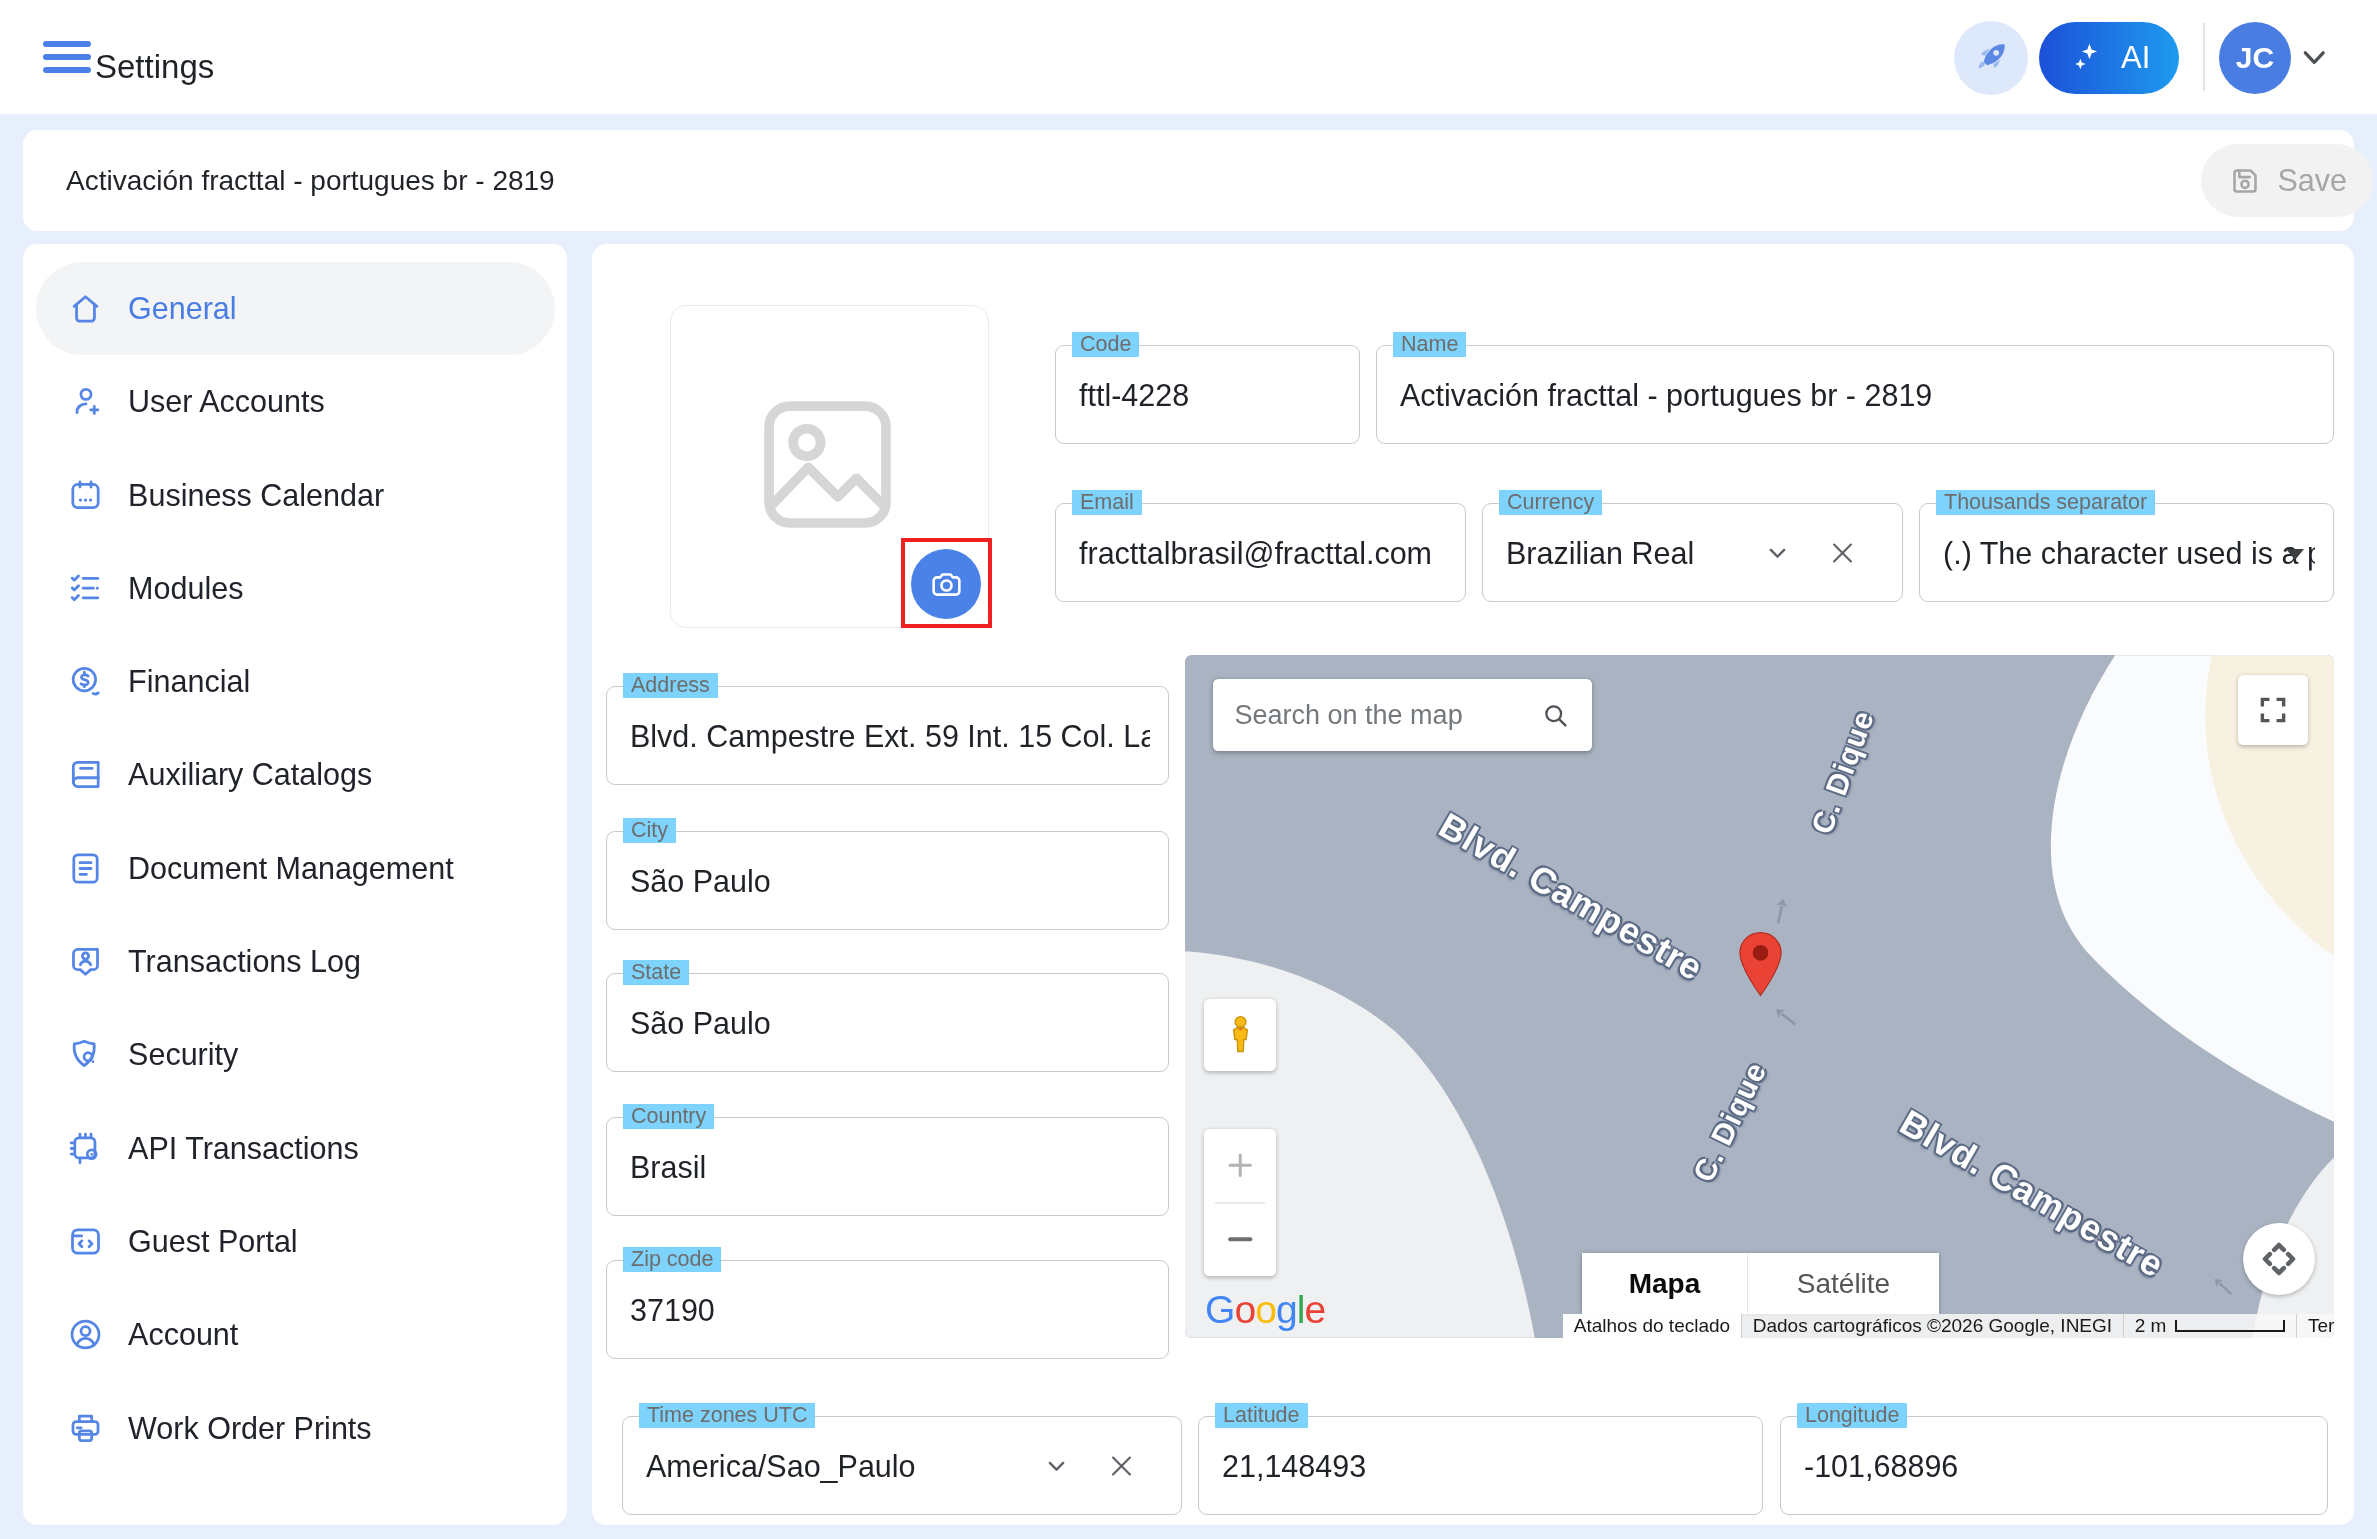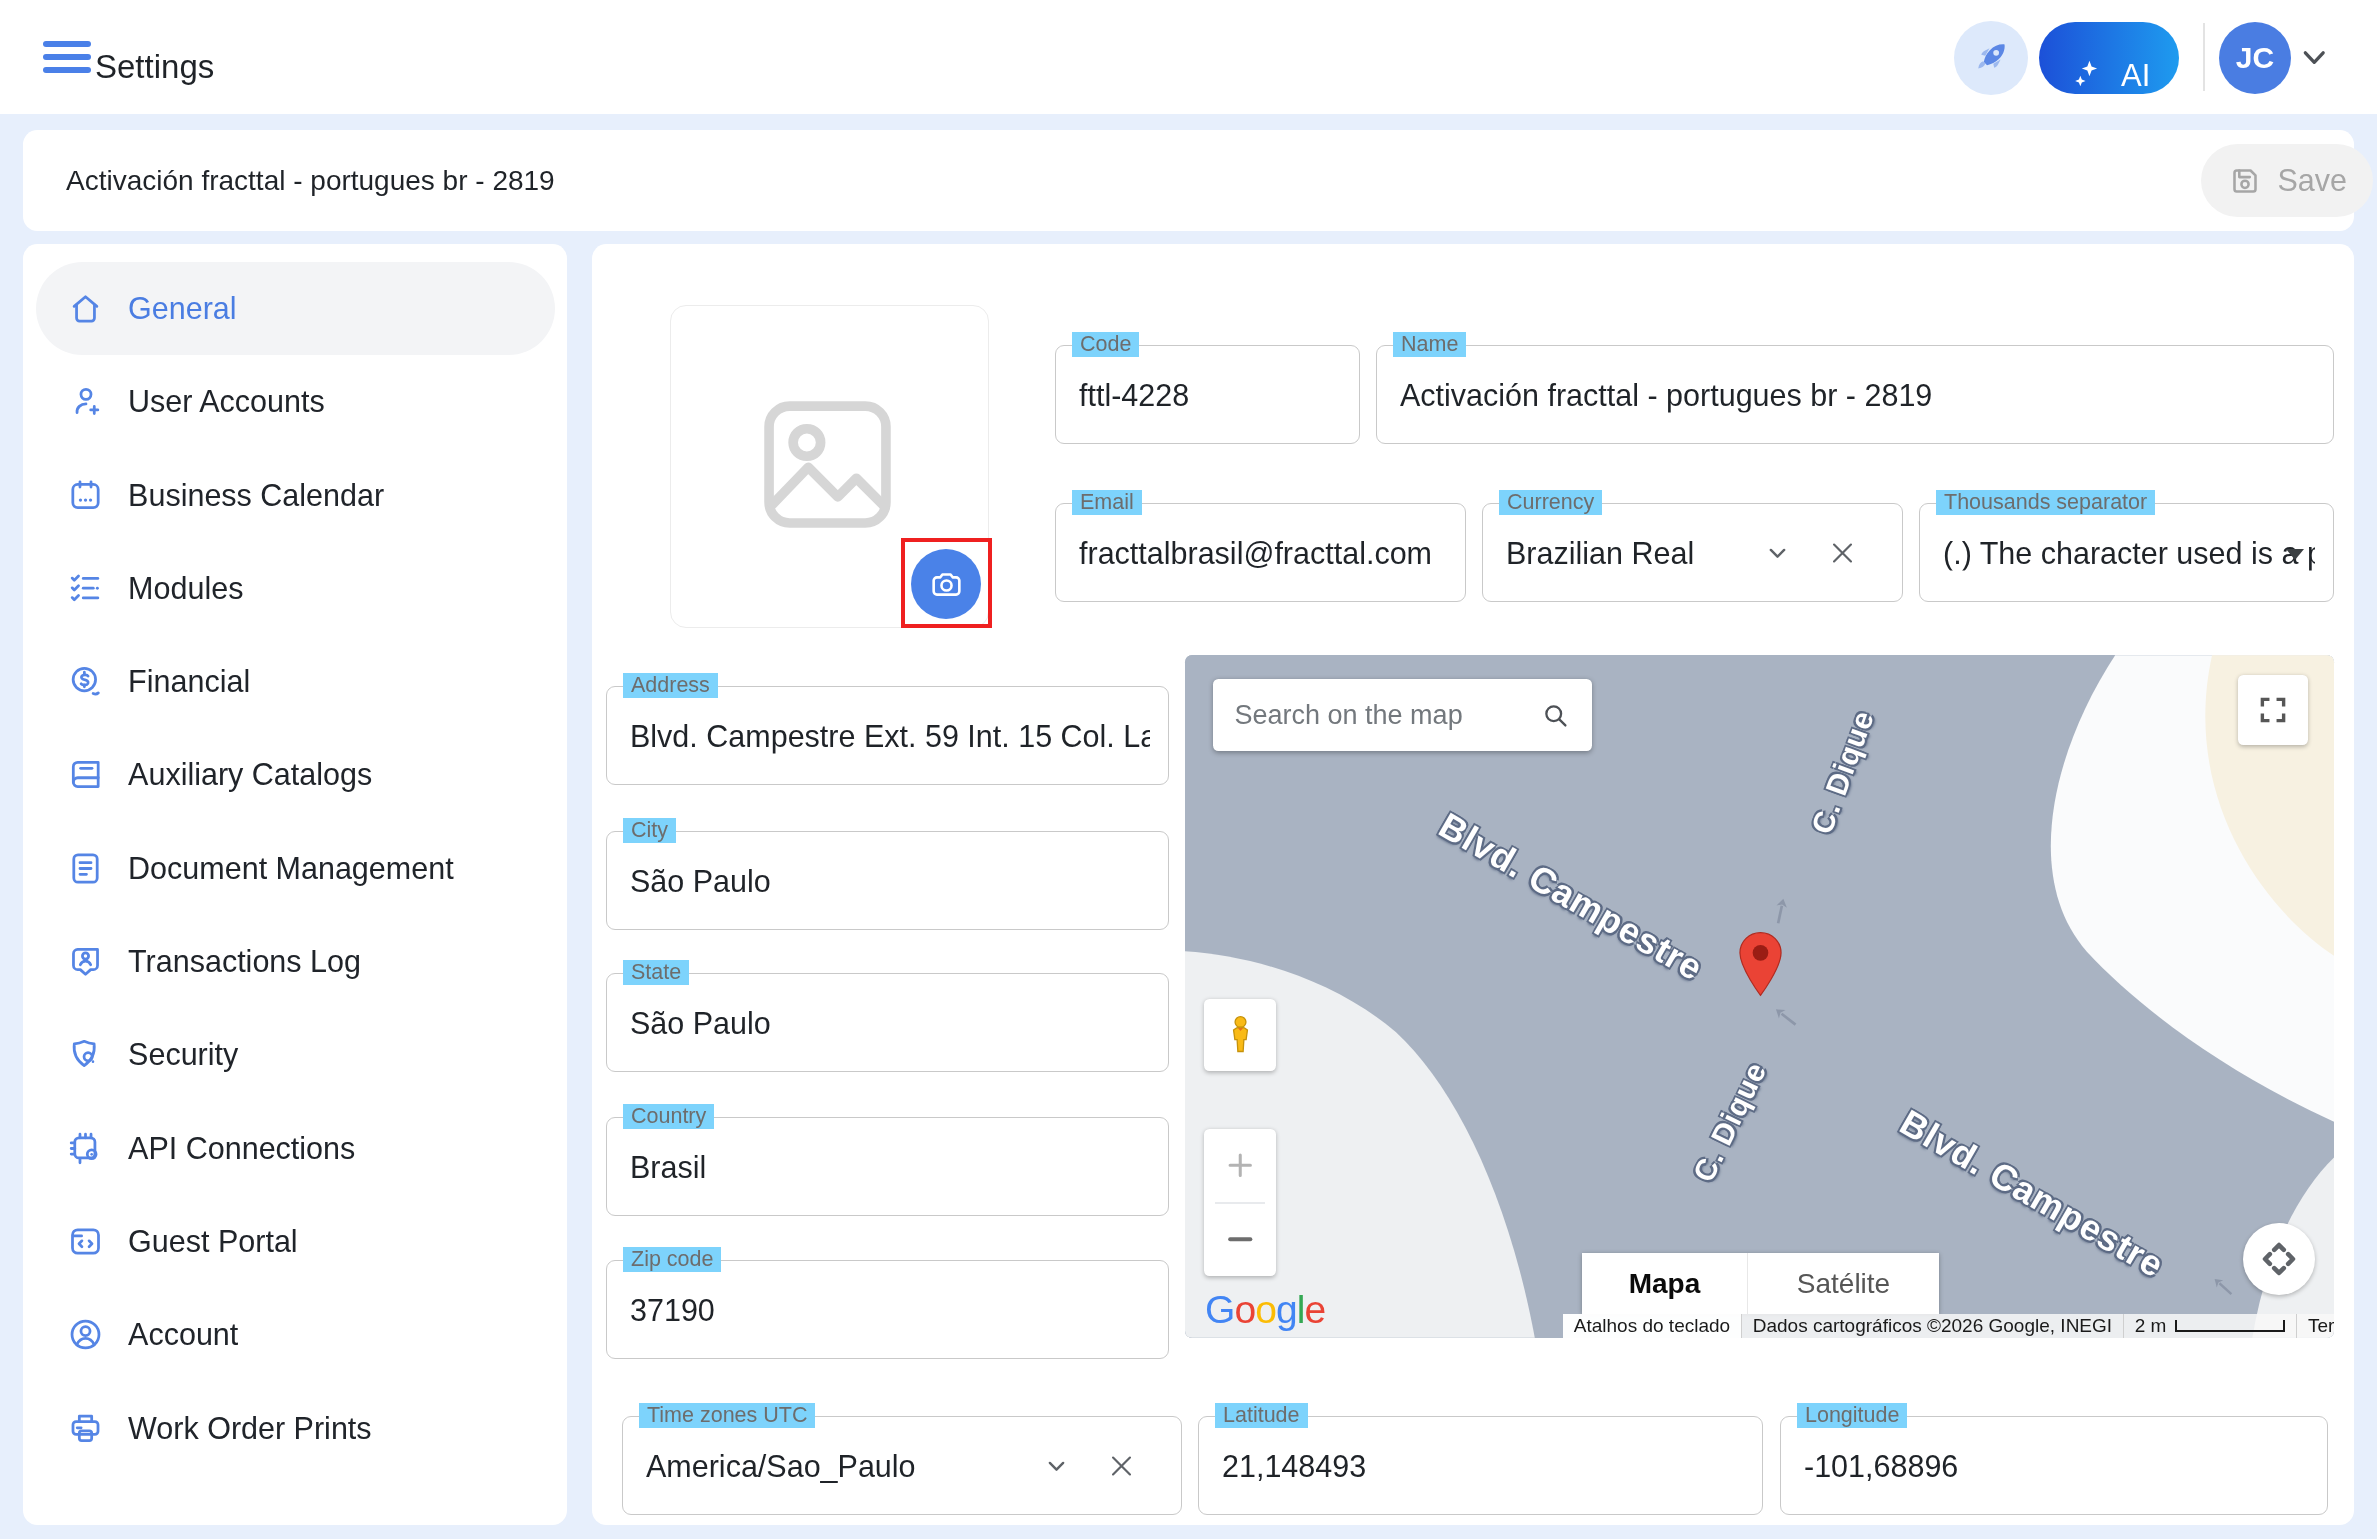--- a/index.html
+++ b/index.html
@@ -10,21 +10,21 @@
   .topbar{position:absolute;left:0;top:0;width:2377px;height:114px;background:#ffffff;}
   .hamburger{position:absolute;left:43px;top:41px;width:48px;height:32px;display:flex;
              flex-direction:column;justify-content:space-between;cursor:pointer;}
   .hamburger i{display:block;height:6.3px;border-radius:3.6px;background:#4a80e8;}
   .app-title{position:absolute;left:95px;top:0;height:134px;display:flex;align-items:center;
              margin:0;font-size:33px;font-weight:400;color:#1f2328;}
   .rocket-btn{position:absolute;left:1954px;top:20.6px;width:74px;height:74px;border-radius:50%;
               background:#dde9fb;display:flex;align-items:center;justify-content:center;cursor:pointer;}
   .rocket-btn svg{width:43px;height:43px;}
   .ai-btn{position:absolute;left:2039px;top:21.5px;width:140px;height:72px;border-radius:36px;
-          background:linear-gradient(90deg,#1c50d8,#1e9bef);display:flex;align-items:flex-end;
+          background:linear-gradient(90deg,#1c50d8,#1e9bef);display:flex;align-items:center;
           justify-content:center;gap:14.4px;color:#fff;font-size:31px;cursor:pointer;}
   .ai-btn svg{width:39px;height:39px;}
   .topbar-divider{position:absolute;left:2203px;top:23px;width:1.8px;height:68px;background:#e3e3e3;}
   .avatar{position:absolute;left:2219px;top:21.5px;width:72px;height:72px;border-radius:50%;
           background:#4a7de2;display:flex;align-items:center;justify-content:center;
           color:#fff;font-size:30px;font-weight:bold;cursor:pointer;}
   .avatar-caret{position:absolute;left:2299px;top:47px;width:30.5px;height:23px;cursor:pointer;}
 
   
   .subheader{position:absolute;left:23px;top:130px;width:2331px;height:101px;background:#fff;
@@ -268,21 +268,21 @@
       </div>
       <div class="side-item" style="top: 858px;">
         <span class="sicon">
           <svg viewBox="0 0 24 24" fill="none" stroke="currentColor" stroke-width="1.7" stroke-linecap="round" stroke-linejoin="round">
             <rect x="5.4" y="5.4" width="12.4" height="12.4" rx="2.6"></rect>
             <path d="M8.6 5.4V3.2M12 5.4V3.2M15.4 5.4V3.2M5.4 8.6H3.2M5.4 12H3.2M5.4 15.4H3.2M8.6 20.8v-2.2"></path>
             <circle cx="15.8" cy="15.6" r="2.7"></circle>
             <circle cx="15.8" cy="15.6" r=".8" fill="currentColor" stroke="none"></circle>
           </svg>
         </span>
-        <span class="slabel">API Connections</span>
+        <span class="slabel">API Transactions</span>
       </div>
       <div class="side-item" style="top: 951px;">
         <span class="sicon">
           <svg viewBox="0 0 24 24" fill="none" stroke="currentColor" stroke-width="1.7" stroke-linecap="round" stroke-linejoin="round">
             <rect x="4" y="4.8" width="16" height="14.4" rx="3.2"></rect>
             <path d="M4.6 8.6h5"></path>
             <path d="M9.8 11.6 8 13.4l1.8 1.8M14.2 11.6l1.8 1.8-1.8 1.8"></path>
           </svg>
         </span>
         <span class="slabel">Guest Portal</span>

